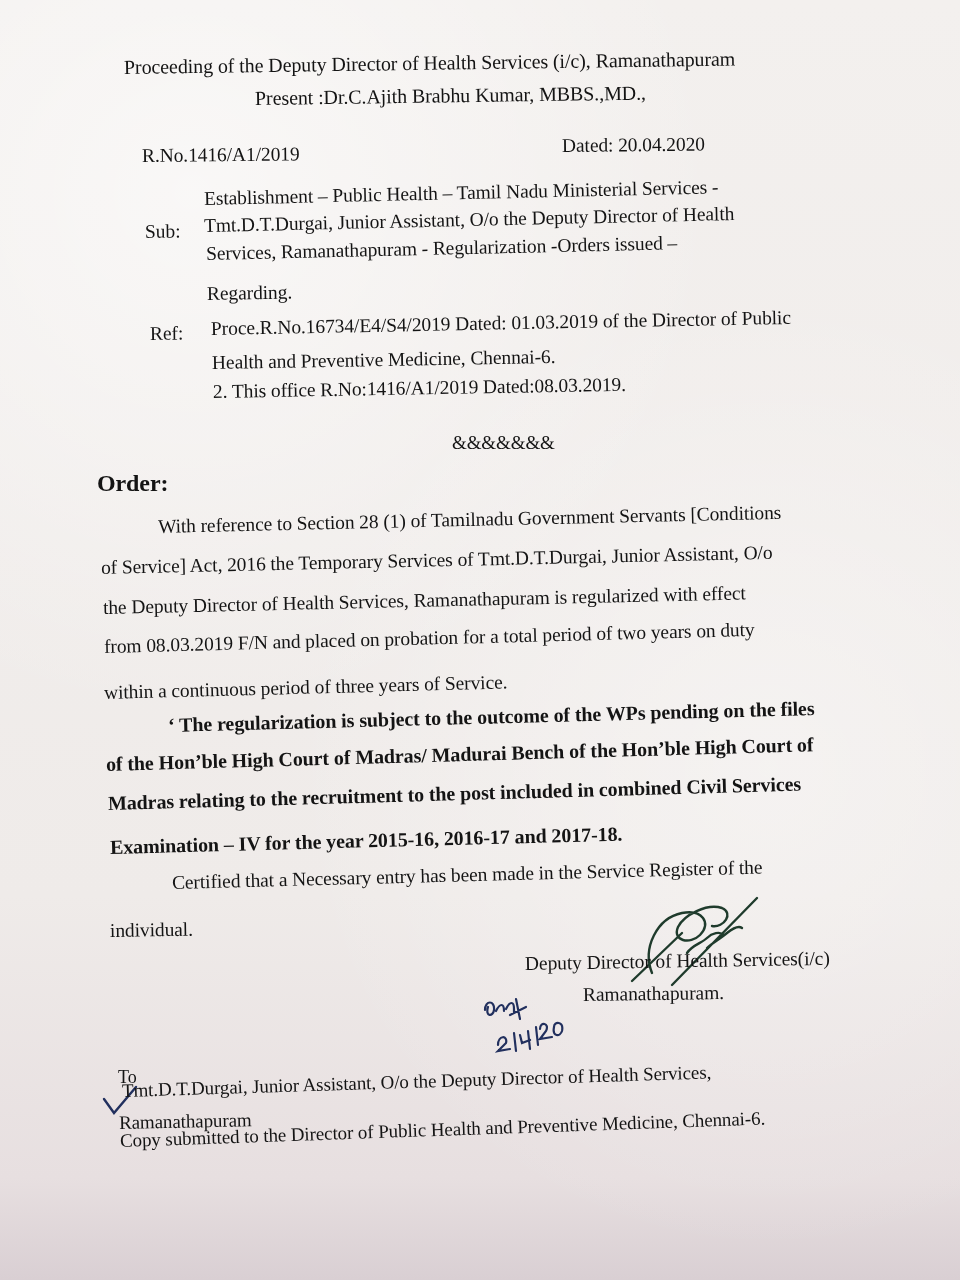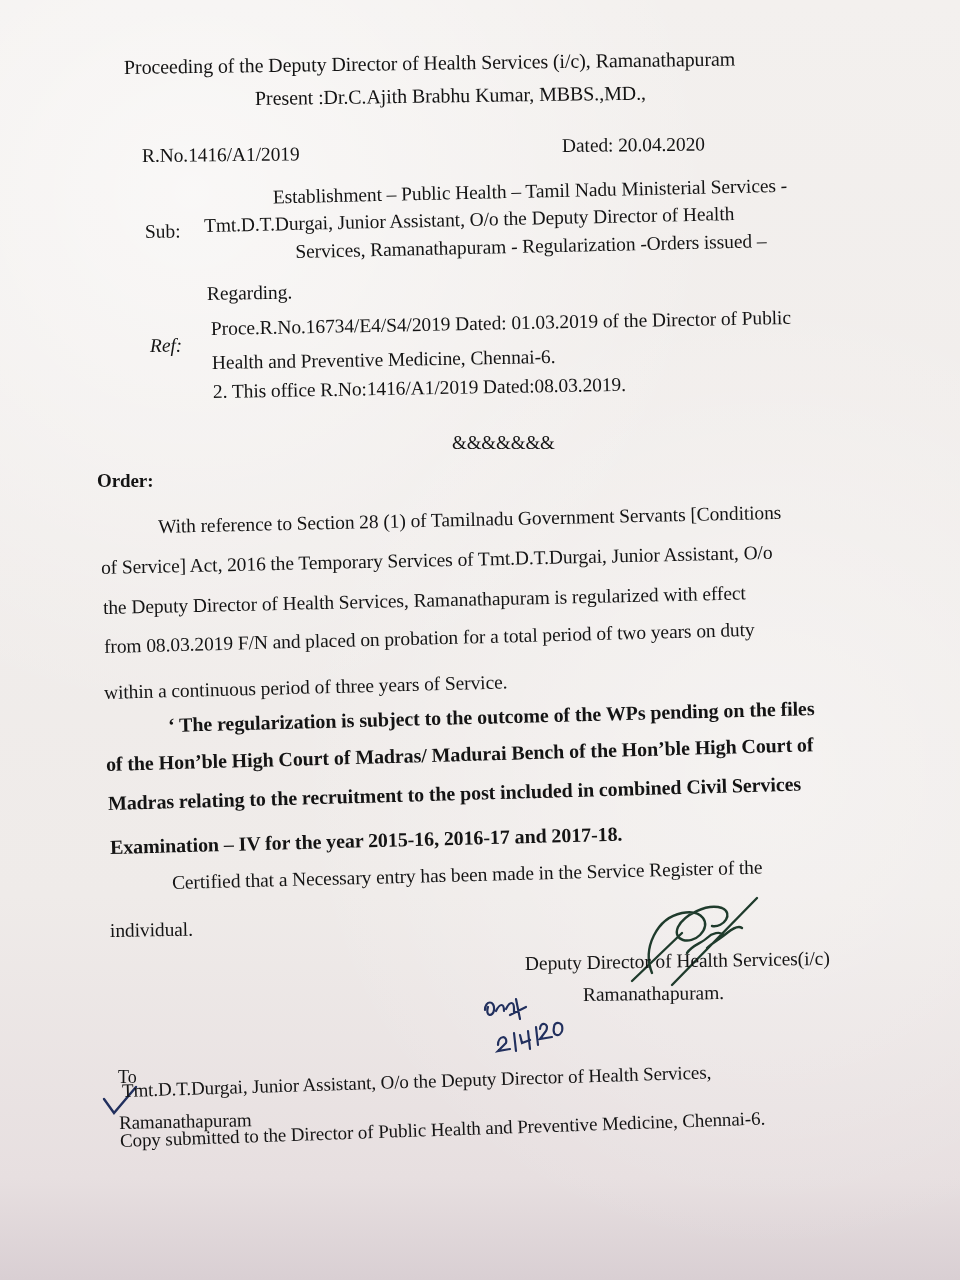--- a/index.html
+++ b/index.html
@@ -15,48 +15,47 @@
       radial-gradient(circle at 20% 15%, rgba(255,255,255,0.55) 0, rgba(255,255,255,0) 40%),
       radial-gradient(circle at 80% 60%, rgba(255,255,255,0.35) 0, rgba(255,255,255,0) 45%),
       linear-gradient(180deg, #f3f0ee 0%, #efebe9 70%, #e7dfe0 92%, #d9cfd3 100%);
     font-family: "Liberation Serif", "DejaVu Serif", serif;
     color: #141414;
     position: relative;
   }
   .page {
     position: absolute;
     inset: 0;
-    text-align: center;
   }
   .line {
     position: absolute;
     white-space: nowrap;
     font-size: 19.5px;
     letter-spacing: -0.1px;
     transform-origin: left center;
   }
   .bold { font-weight: bold; }
   .header-title { left: 124px; top: 56px; font-size: 20px; transform: rotate(-0.8deg); }
   .header-present { left: 255px; top: 87px; font-size: 20px; transform: rotate(-0.8deg); }
   .rno { left: 142px; top: 145px; transform: rotate(-0.6deg); }
   .dated { left: 562px; top: 135px; transform: rotate(-0.6deg); }
 
   .label-sub { left: 145px; top: 204px; transform: rotate(-0.8deg); margin-top: 17px; }
   .sub-l1 { left: 204px; top: 188px; transform: rotate(-1.3deg); width: 652px; }
   .sub-l2 { left: 204px; top: 215px; transform: rotate(-1.3deg); }
   .sub-l3 { left: 206px; top: 243px; transform: rotate(-1.3deg); width: 650px; }
   .sub-l4 { left: 207px; top: 283px; transform: rotate(-1.0deg); }
 
-  .label-ref { left: 150px; top: 335px; transform: rotate(-0.8deg); font-style: italic; }
+  .label-ref { left: 150px; top: 323px; transform: rotate(-0.8deg); }
   .ref-l1 { left: 211px; top: 318px; transform: rotate(-1.1deg); }
   .ref-l2 { left: 212px; top: 352px; transform: rotate(-1.0deg); }
   .ref-l3 { left: 213px; top: 381px; transform: rotate(-1.0deg); }
 
   .separator { left: 452px; top: 432px; font-size: 19px; }
-  .order-label { left: 97px; top: 470px; font-size: 19px; font-family: Liberation Serif, serif; }
+  .order-label { left: 97px; top: 470px; font-size: 24px; font-family: Liberation Serif, serif; }
 
   .p1-l1 { left: 158px; top: 516px; transform: rotate(-1.3deg); }
   .p1-l2 { left: 101px; top: 557px; transform: rotate(-1.3deg); }
   .p1-l3 { left: 103px; top: 597px; transform: rotate(-1.3deg); }
   .p1-l4 { left: 104px; top: 636px; transform: rotate(-1.5deg); }
   .p1-l5 { left: 104px; top: 682px; transform: rotate(-1.5deg); }
 
   .p2-l1 { left: 168px; top: 714px; transform: rotate(-1.5deg); font-size: 20px; }
   .p2-l2 { left: 106px; top: 753px; transform: rotate(-1.6deg); font-size: 20px; }
   .p2-l3 { left: 108px; top: 792px; transform: rotate(-1.6deg); font-size: 20px; }

